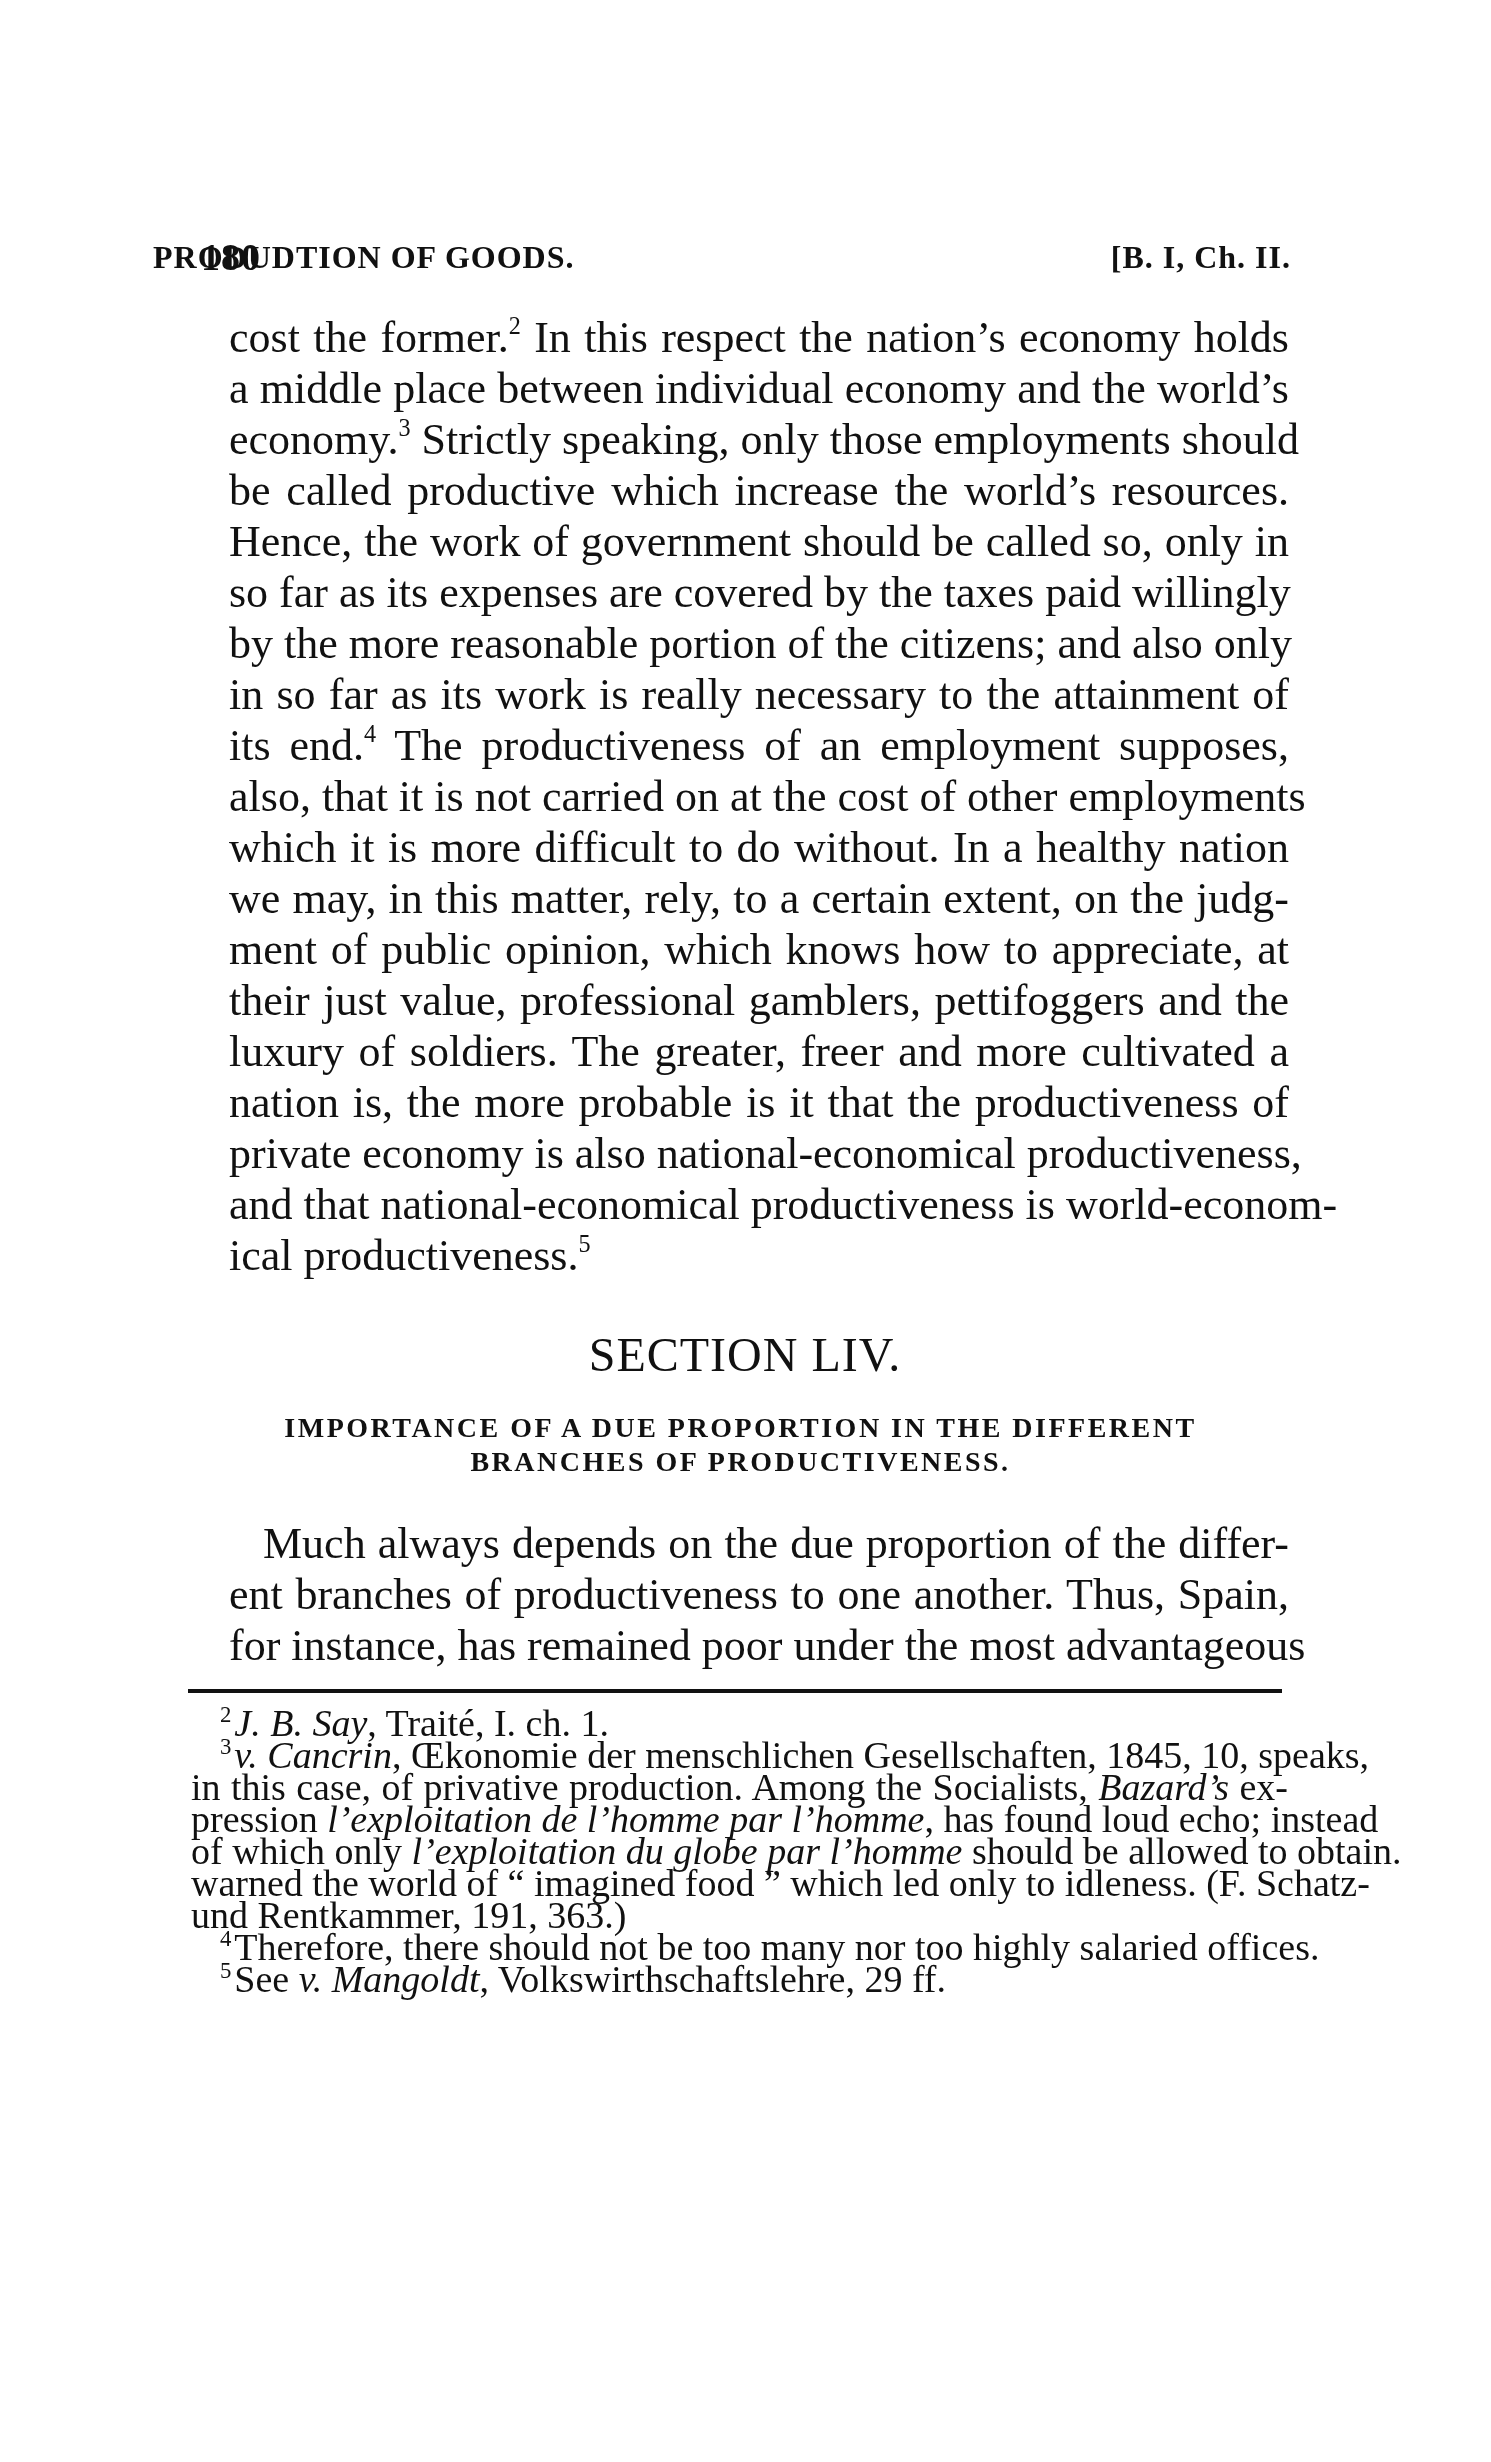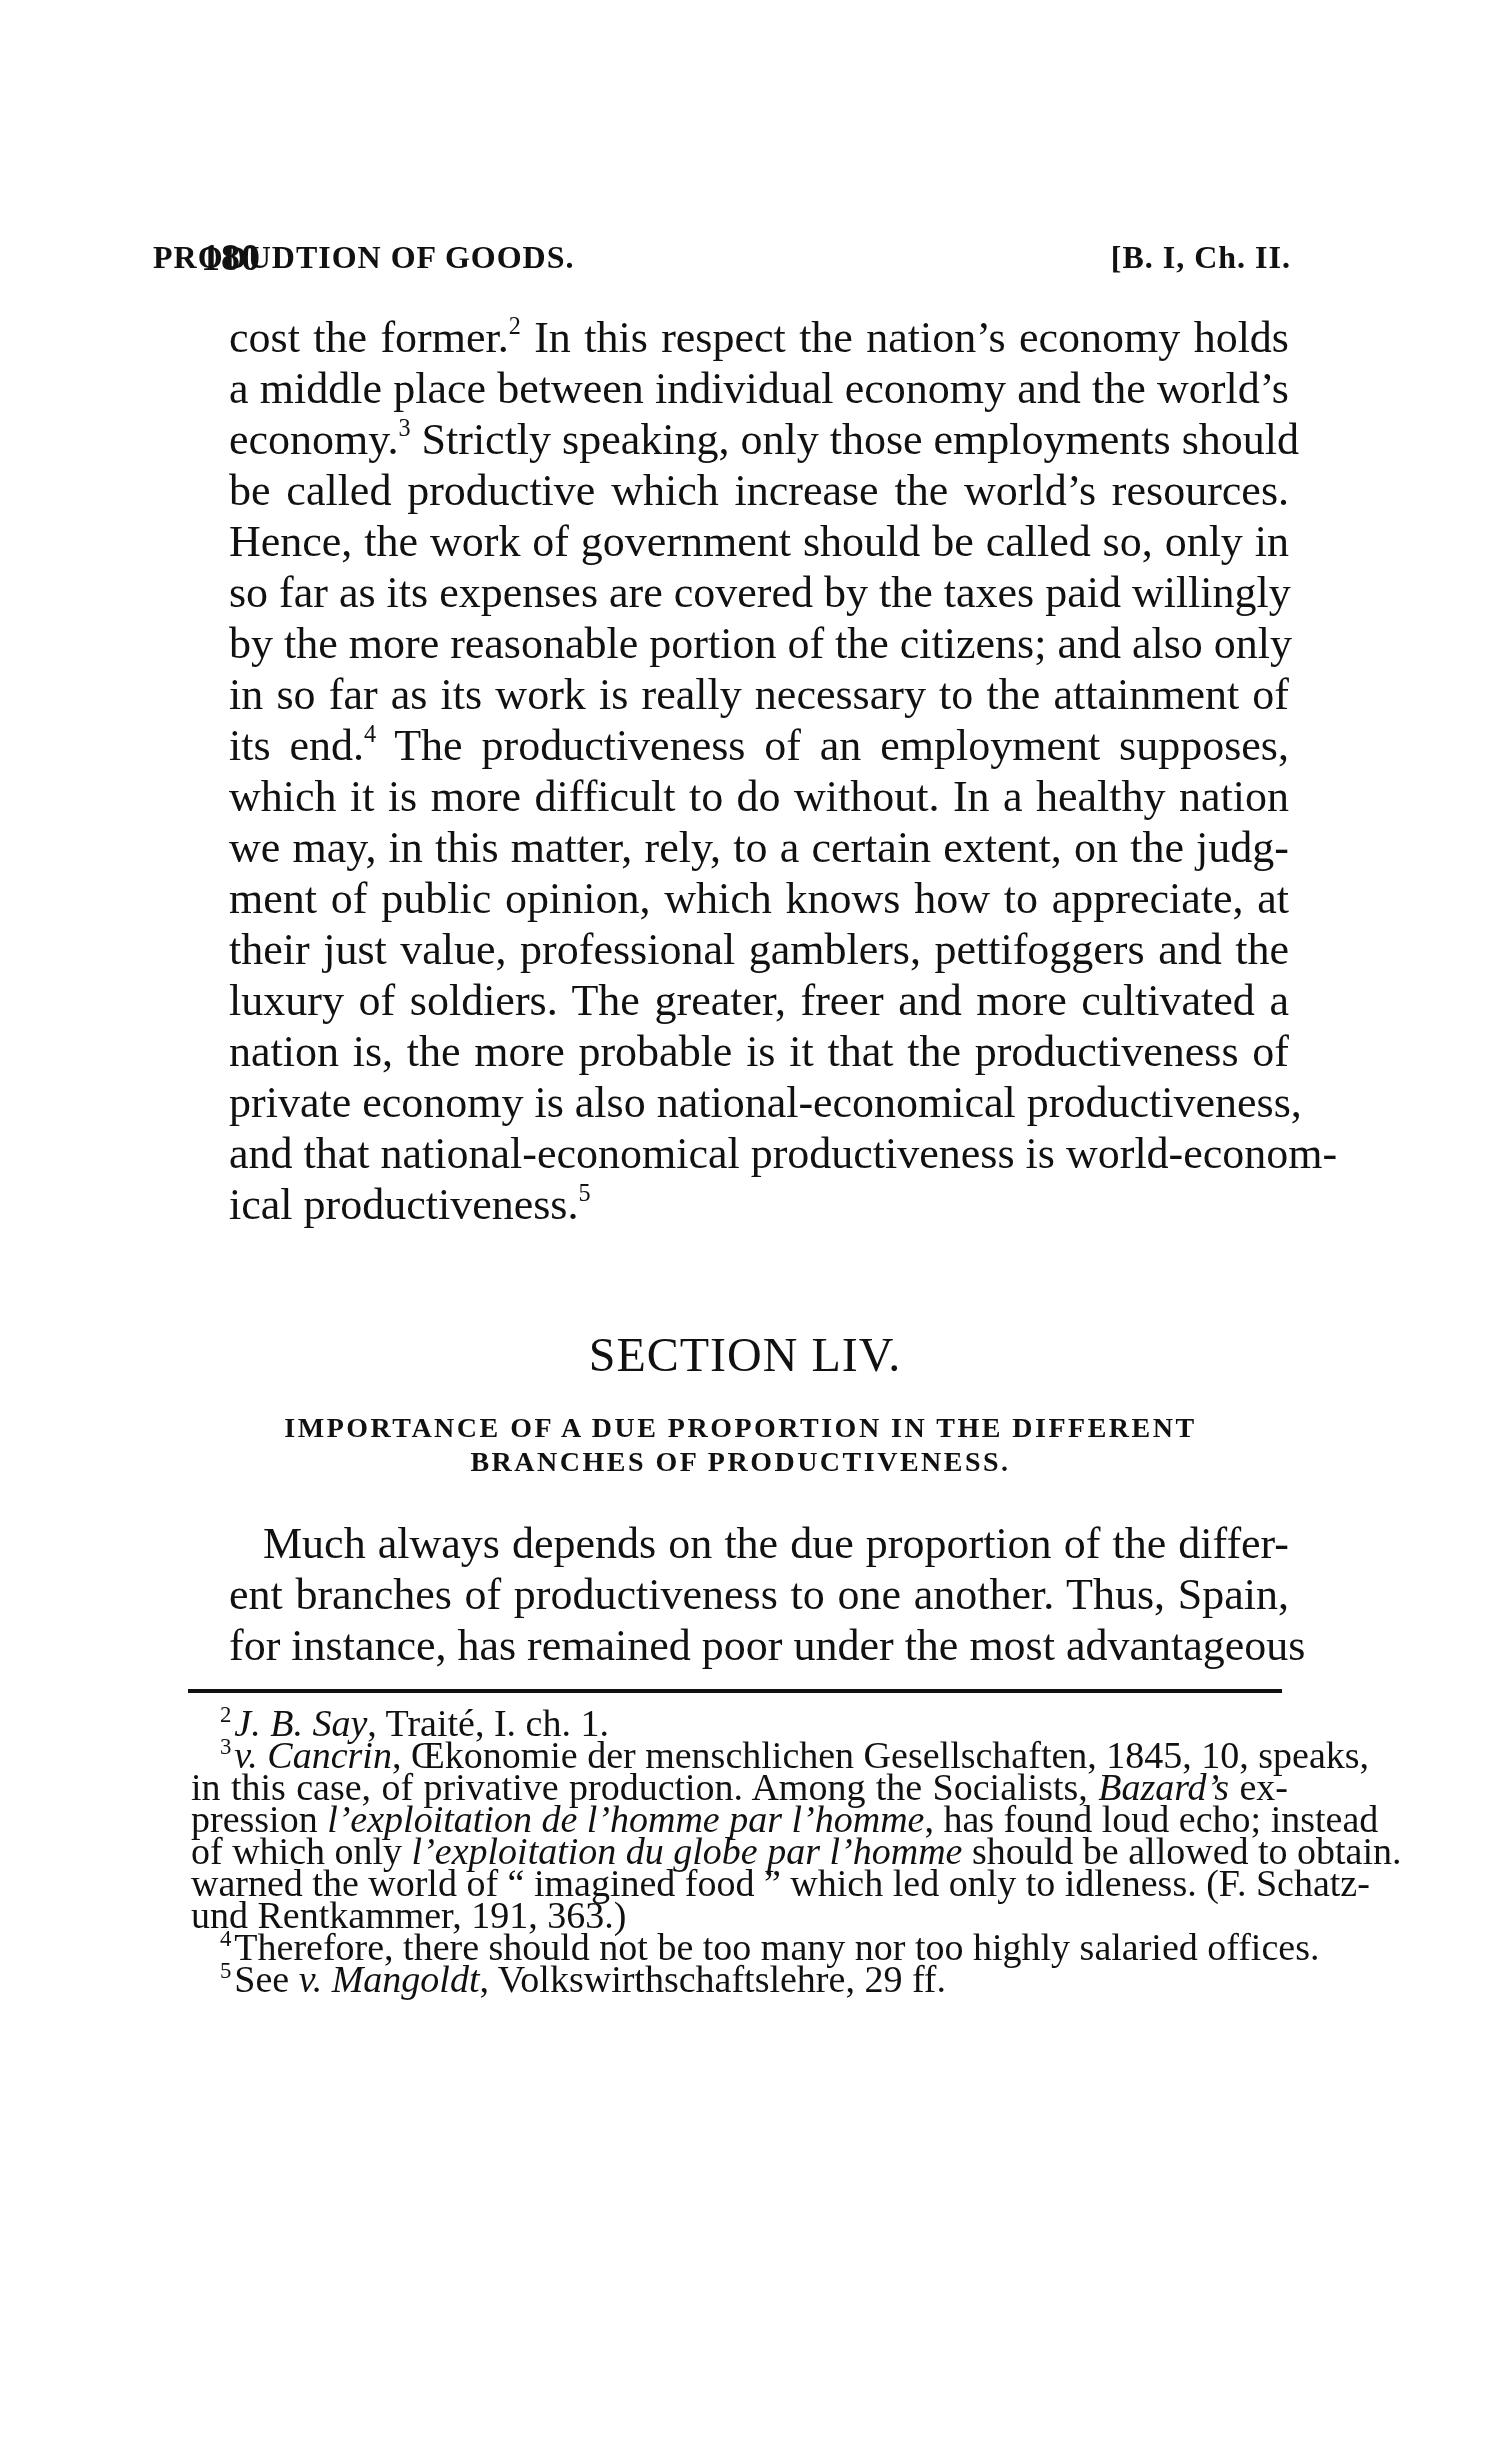--- a/index.html
+++ b/index.html
@@ -47,20 +47,21 @@
   <div class="body-text" style="top:312px;">
     <span class="line"><span>cost the former.</span><sup>2</sup><span>  In this respect the nation’s economy holds</span></span>
     <span class="line">a middle place between individual economy and the world’s</span>
     <span class="line"><span>economy.</span><sup>3</sup><span>  Strictly speaking, only those employments should</span></span>
     <span class="line">be called productive which increase the world’s resources.</span>
     <span class="line">Hence, the work of government should be called so, only in</span>
     <span class="line">so far as its expenses are covered by the taxes paid willingly</span>
     <span class="line">by the more reasonable portion of the citizens; and also only</span>
     <span class="line">in so far as its work is really necessary to the attainment of</span>
     <span class="line"><span>its end.</span><sup>4</sup><span>  The productiveness of an employment supposes,</span></span>
+    <span class="line">also, that it is not carried on at the cost of other employments</span>
     <span class="line">which it is more difficult to do without.  In a healthy nation</span>
     <span class="line">we may, in this matter, rely, to a certain extent, on the judg-</span>
     <span class="line">ment of public opinion, which knows how to appreciate, at</span>
     <span class="line">their just value, professional gamblers, pettifoggers and the</span>
     <span class="line">luxury of soldiers.  The greater, freer and more cultivated a</span>
     <span class="line">nation is, the more probable is it that the productiveness of</span>
     <span class="line">private economy is also national-economical productiveness,</span>
     <span class="line">and that national-economical productiveness is world-econom-</span>
     <span class="line last"><span>ical productiveness.</span><sup>5</sup></span>
   </div>

